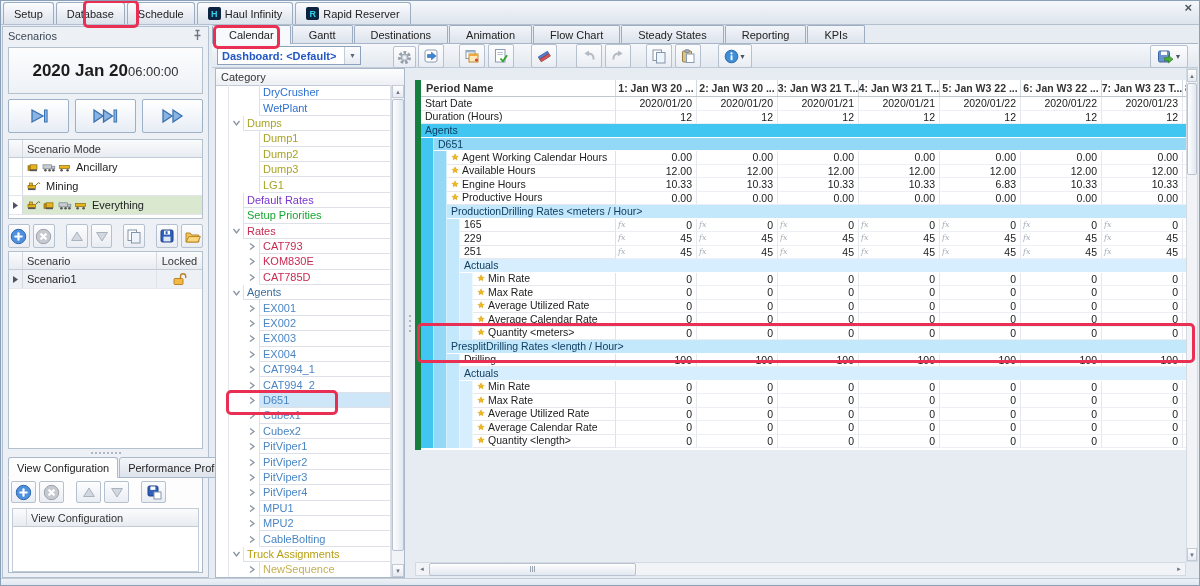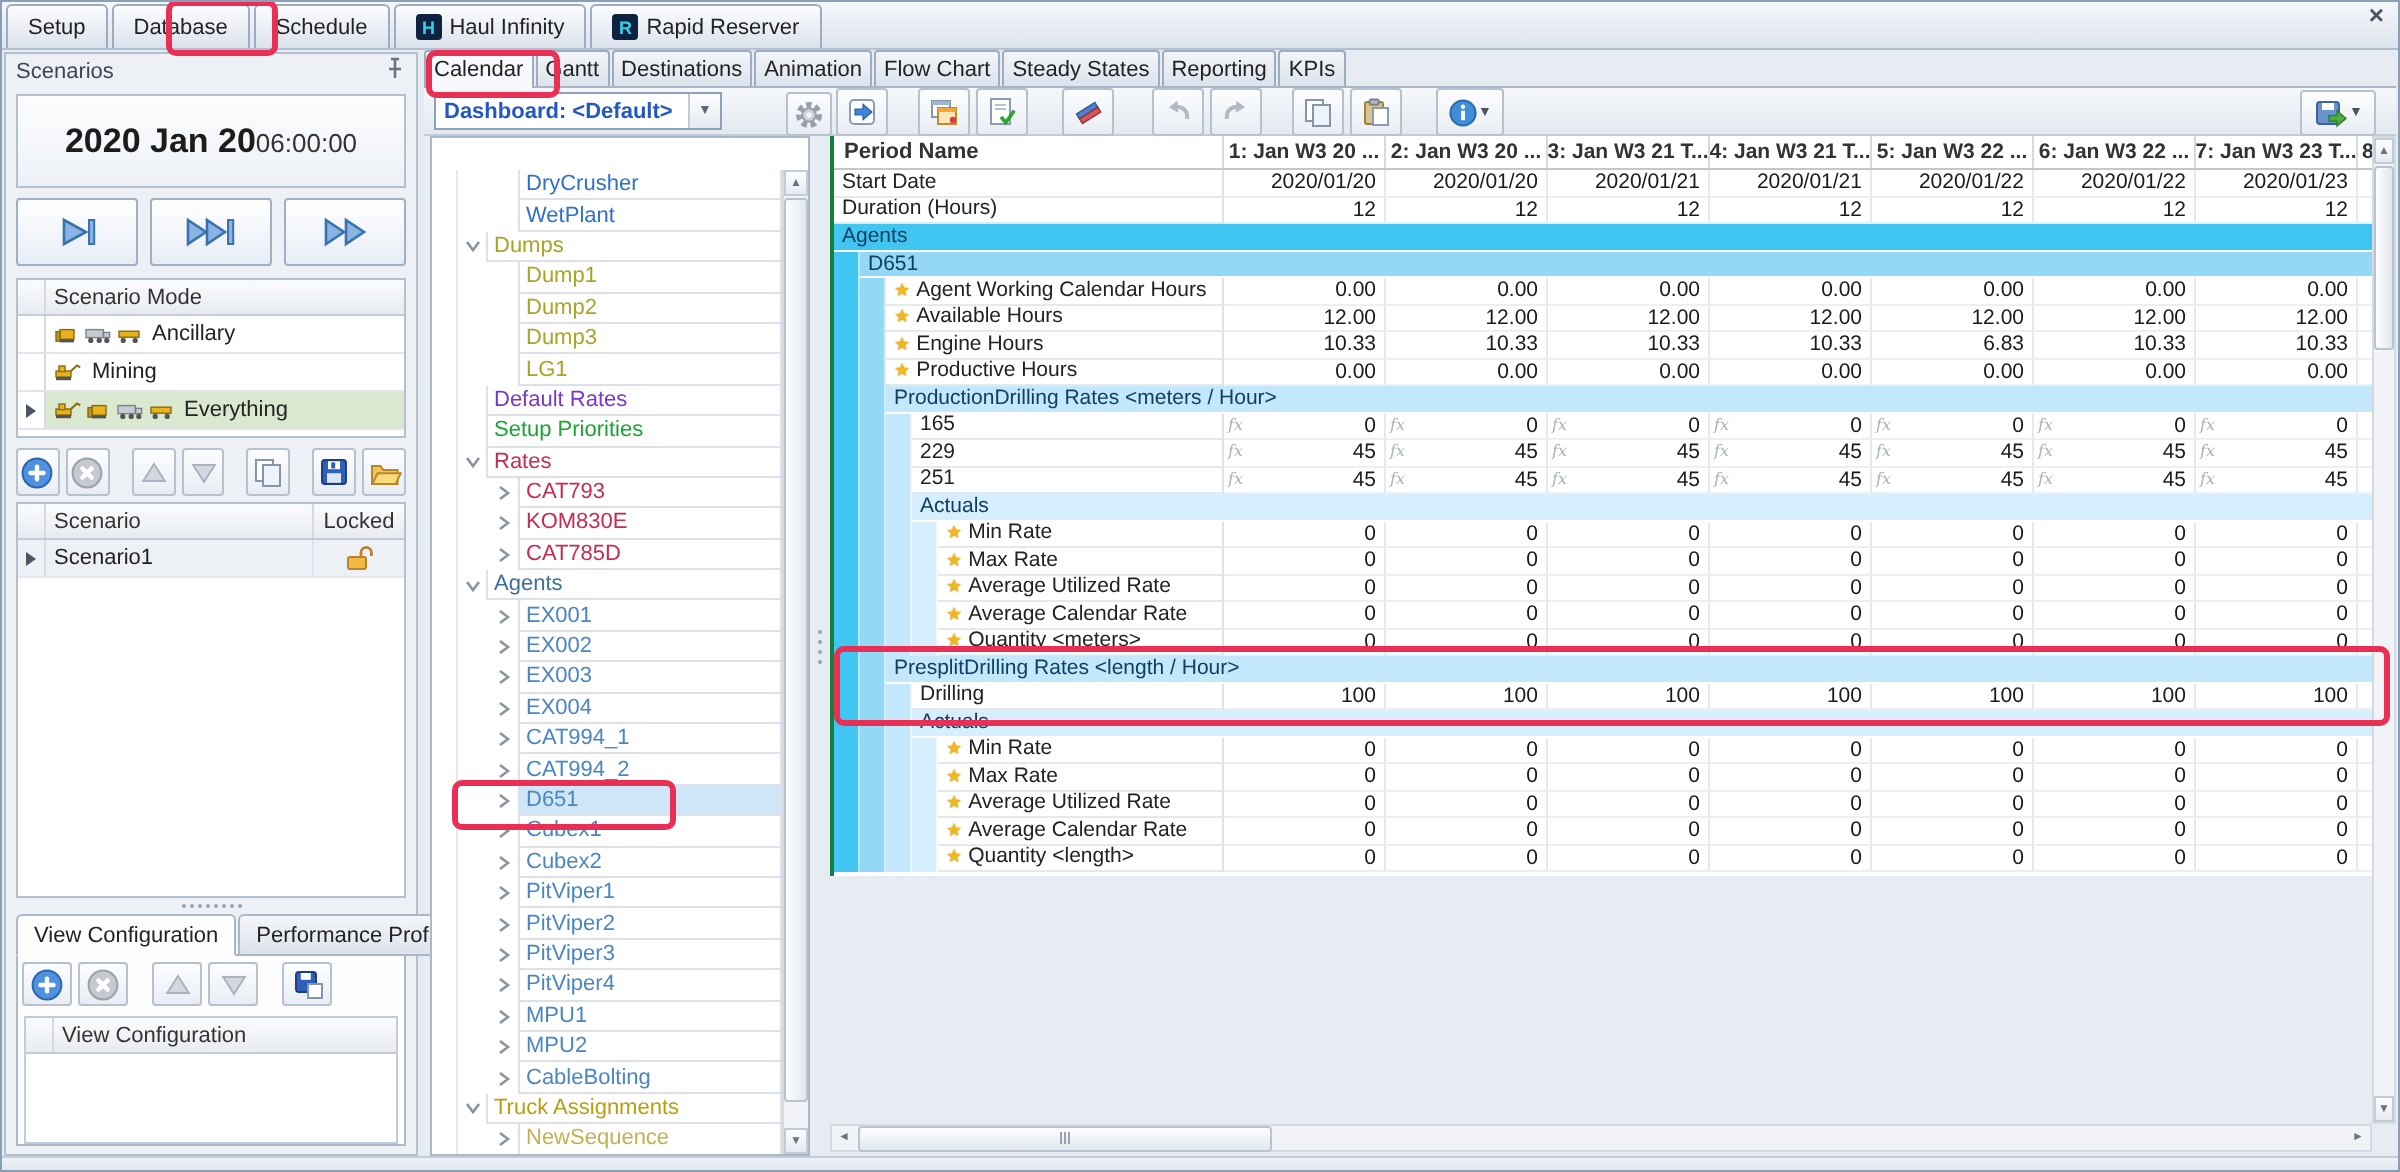--- a/index.html
+++ b/index.html
@@ -53,21 +53,21 @@
   .btab{height:19px;padding:0 8px;display:flex;align-items:center;border:1px solid #aab8ca;
         border-radius:3px 3px 0 0;background:linear-gradient(#f4f6f9,#dde3ec);margin-right:1px;white-space:nowrap;}
   .btab.active{background:#fdfdfe;border-bottom:1px solid #fdfdfe;z-index:2;}
   #vcbox{left:5px;top:450px;width:195px;height:96px;background:#fdfdfe;border:1px solid #aab8ca;box-sizing:border-box;position:absolute;}
   #vctools{display:flex;gap:3px;align-items:center;padding:3px 2px;}
   #vctable{margin:2px 3px;border:1px solid #c3ccd6;height:62px;background:#fff;}
 
   
   #wstabs{position:absolute;left:212px;top:26px;width:986px;height:18px;display:flex;align-items:flex-end;
           border-bottom:1px solid #a8b6c8;box-sizing:border-box;background:#e7ecf3;}
-  .wstab{height:17px;padding:0 4px;display:flex;align-items:center;margin-right:1px;
+  .wstab{height:17px;padding:0 16px;display:flex;align-items:center;margin-right:1px;
          border:1px solid #9cadc2;border-bottom:none;border-radius:2px 2px 0 0;
          background:linear-gradient(#f3f5f9,#dce3ec);white-space:nowrap;}
   .wstab.active{background:#f7f9fc;height:18px;margin-bottom:-1px;z-index:2;}
   #wsclose{position:absolute;right:8px;top:1px;font-size:13px;font-weight:bold;color:#4a5562;line-height:14px;}
 
   
   #dbrow{position:absolute;left:212px;top:44px;width:986px;height:24px;
          background:linear-gradient(#f5f7fa,#e3e9f0);border-bottom:1px solid #c3cbd6;box-sizing:border-box;}
   #combo{position:absolute;left:5px;top:2px;width:144px;height:19px;background:#fff;
          border:1px solid #8ca2bc;display:flex;align-items:center;box-sizing:border-box;}
@@ -92,22 +92,22 @@
   .clbl{flex:1;border:1px solid #dde1e7;border-top:none;display:flex;align-items:center;
         padding-left:3px;white-space:nowrap;overflow:hidden;box-sizing:border-box;}
   .clbl.sel{background:#cfe5f8;}
   #catscroll{position:absolute;right:0;top:16px;width:13px;bottom:0;background:#f1f3f6;border-left:1px solid #d4dae2;box-sizing:border-box;}
   .sbbtn{height:13px;display:flex;align-items:center;justify-content:center;font-size:6px;color:#6a7584;
          background:linear-gradient(#fdfdfe,#e6ebf2);border:1px solid #c3ccd6;box-sizing:border-box;}
   .sbthumb{position:absolute;left:0;right:0;margin:0 0px;background:linear-gradient(90deg,#fdfdfe,#e2e8f0);
            border:1px solid #b8c2d0;border-radius:2px;box-sizing:border-box;}
 
   
-  #grid{position:absolute;left:415px;top:68px;width:771px;height:370px;background:#fff;
-        border-left:2px solid #15803d;box-sizing:border-box;overflow:hidden;}
+  #grid{position:absolute;left:415px;top:80px;width:771px;height:370px;background:#fff;
+        border-left:6px solid #15803d;box-sizing:border-box;overflow:hidden;}
   .ghead{height:16px;display:flex;font-weight:bold;color:#333;border-bottom:1px solid #bfc7d1;}
   .ghead .hl{width:195px;display:flex;align-items:center;padding-left:5px;box-sizing:border-box;border-right:1px solid #d4dae2;}
   .ghead .hc{width:81px;display:flex;align-items:center;justify-content:center;box-sizing:border-box;
              border-right:1px solid #d4dae2;font-size:10.5px;white-space:nowrap;overflow:hidden;}
   .ghead .hs{flex:1;overflow:hidden;padding-left:2px;display:flex;align-items:center;font-size:10.5px;}
   .grow{height:13.5px;display:flex;font-size:10.5px;line-height:13.5px;}
   .stripe{width:13px;flex:none;border-right:1px solid rgba(255,255,255,.6);box-sizing:border-box;}
   .band{flex:1;color:#0f3f63;padding-left:4px;border-bottom:1px solid #fff;box-sizing:border-box;white-space:nowrap;overflow:hidden;}
   .glab{display:flex;align-items:center;padding-left:4px;box-sizing:border-box;background:#fff;
         border-right:1px solid #dde2e8;border-bottom:1px solid #e5e9ee;white-space:nowrap;overflow:hidden;gap:3px;}
@@ -591,20 +591,21 @@
           <rect x="1.5" y="2" width="11" height="11" rx="1.5" fill="#6a92cc" stroke="#3c62a0"></rect>
           <rect x="4" y="2.5" width="6" height="3.5" fill="#fff"></rect>
           <path d="M7.5 8.8 h4 V6.4 L16 10.2 l-4.5 3.8 V11.6 h-4 Z" fill="#4fae3f" stroke="#2e7e22" stroke-width="0.7"></path>
         </svg>
       </span>
       <span class="ddarrow">▼</span>
     </div>
 </div>
 
 <div id="catpanel">
+  <div id="cathead">Category</div>
   <div id="catrows">
       <div class="crow">
         <div class="cgut"></div>
         <div class="cind"></div>
         <div class="cexp"></div>
         <div class="clbl" style="color: rgb(46, 111, 208);">DryCrusher</div>
       </div>
       <div class="crow">
         <div class="cgut"></div>
         <div class="cind"></div>

